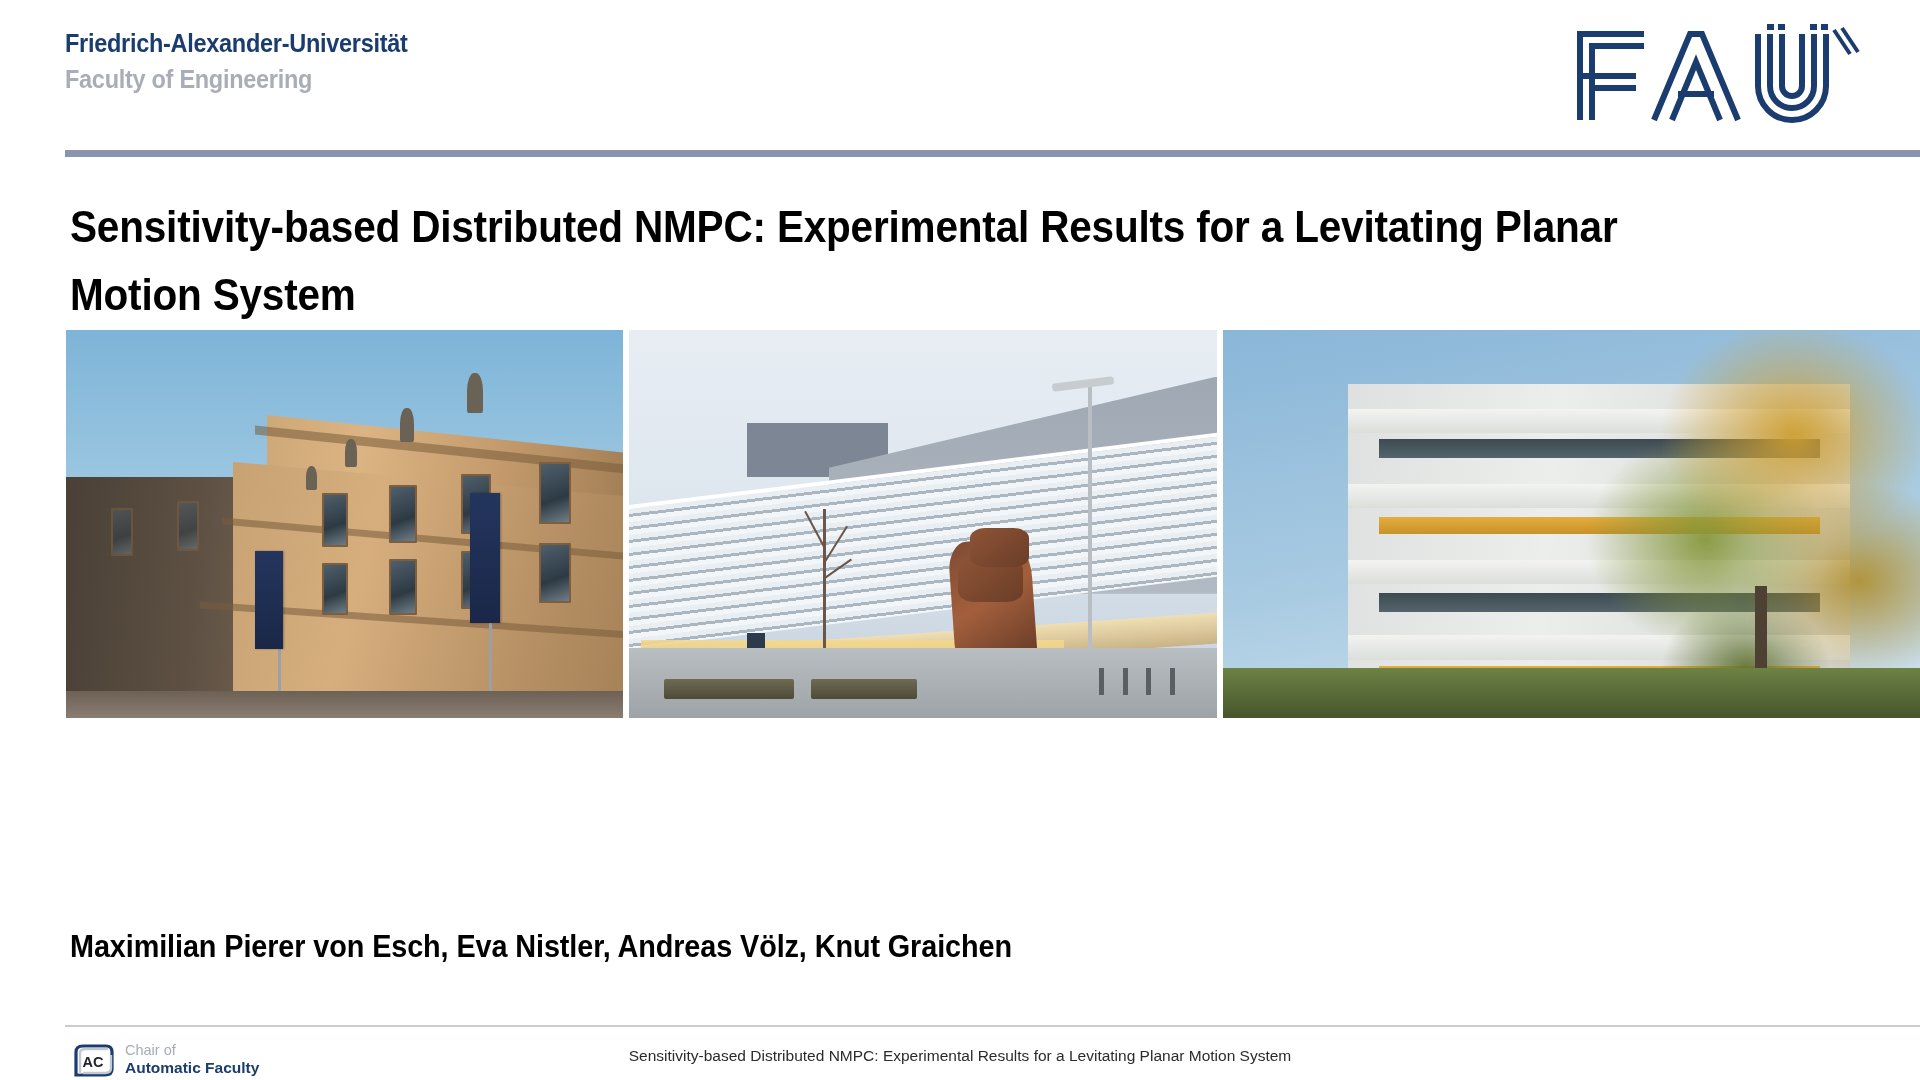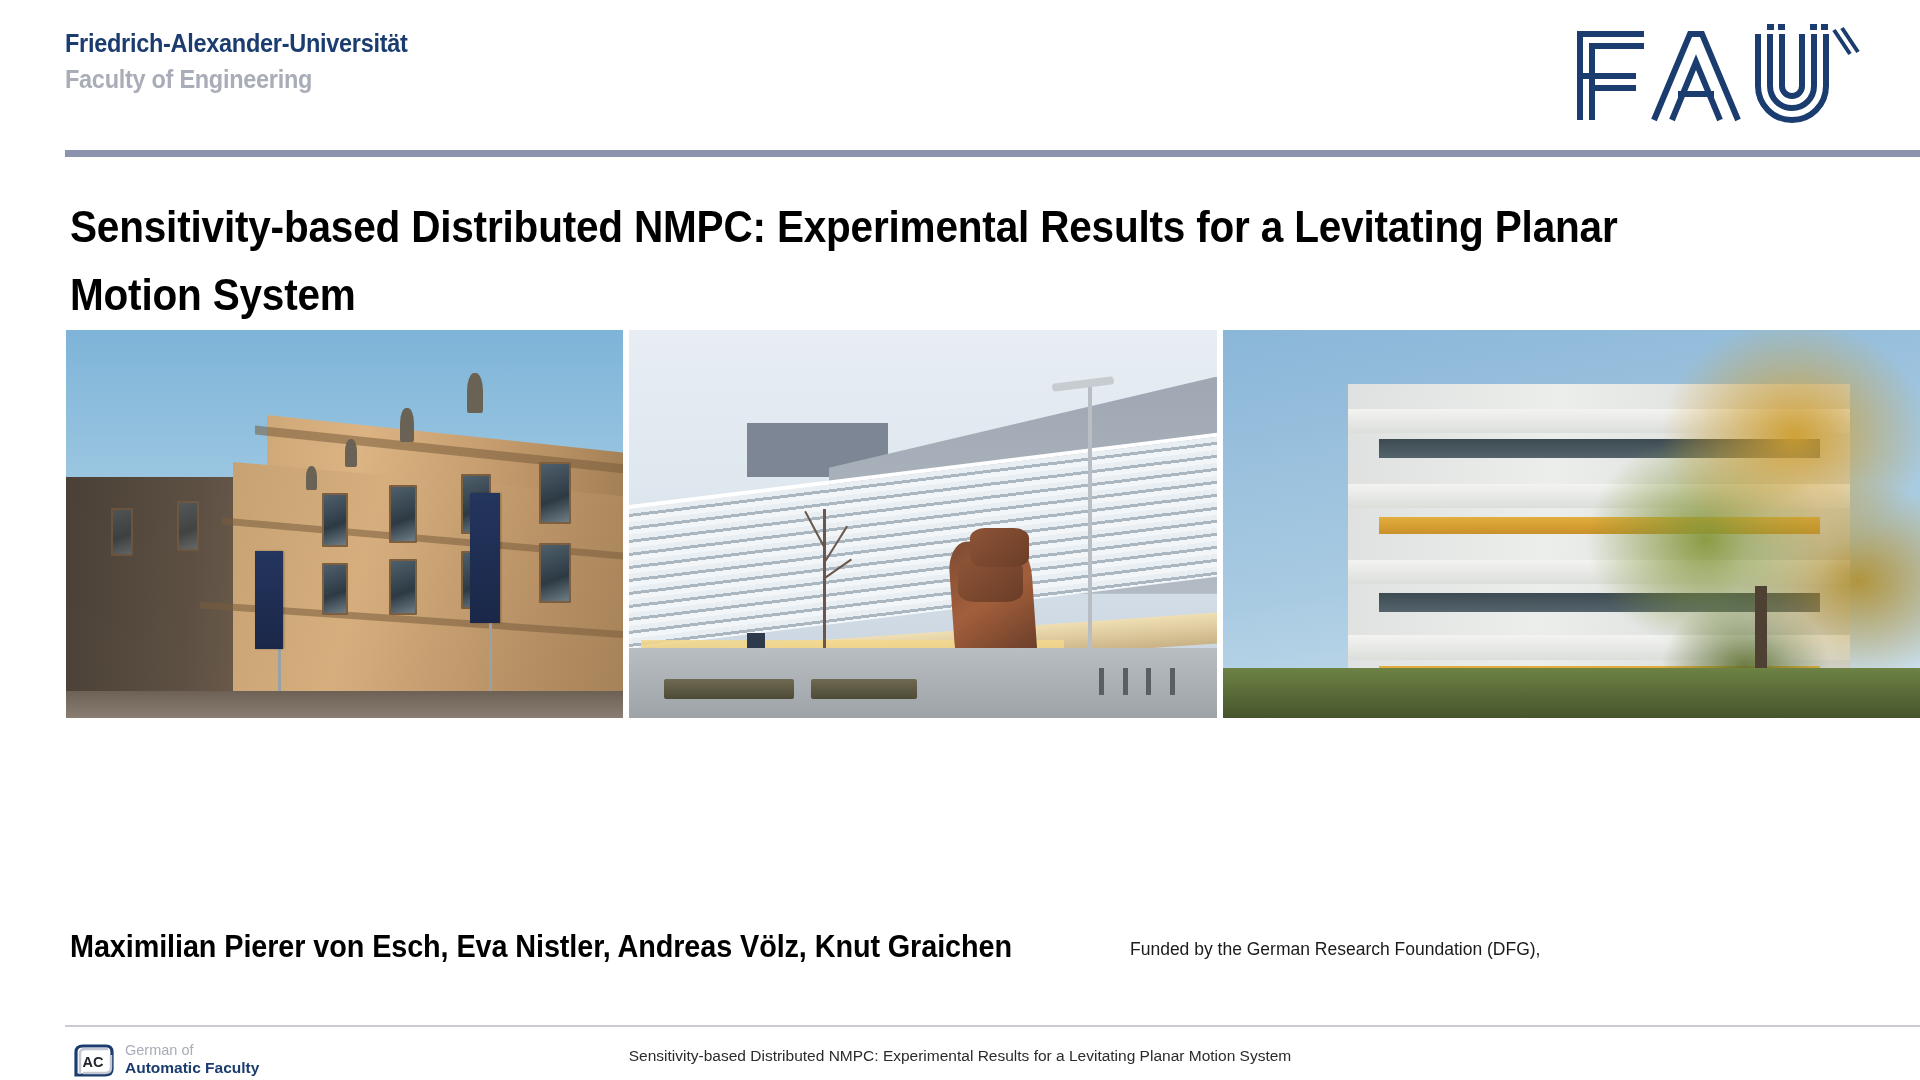--- a/index.html
+++ b/index.html
@@ -272,33 +272,32 @@
     <div class="tree3"></div>
     <div class="trunk3"></div>
     <div class="bush3"></div>
   </div>
 
 </div>
 
 <div id="authors">Maximilian Pierer von Esch, Eva Nistler, Andreas Völz, Knut Graichen</div>
 
 <div id="funding">
-  <div>Funded by the German Research Foundation (DFG),</div>
 </div>
 
 <div id="footer-divider"></div>
 
 <div id="footer-logo">
   <div id="ac-mark" aria-label="AC">
     <svg viewBox="0 0 46 34" xmlns="http://www.w3.org/2000/svg">
       <path d="M6 32 L6 9 Q6 3 13 3 L36 3 Q42 3 42 9 L42 26 Q42 32 35 32 L11 32 Z" fill="none" stroke="#1b3c6e" stroke-width="3.2"></path>
       <path d="M10 31 L10 10 Q10 6 16 6 L38 6" fill="none" stroke="#c3c8d2" stroke-width="2.4"></path>
       <path d="M41 12 L41 25 Q41 30 35 30 L13 30" fill="none" stroke="#c3c8d2" stroke-width="2.4"></path>
       <text x="23" y="24" font-family="Liberation Sans, sans-serif" font-size="14.5" font-weight="bold" fill="#20242c" text-anchor="middle">AC</text>
     </svg>
   </div>
   <div id="chair-text">
-    <div id="chair-of">German of</div>
+    <div id="chair-of">Chair of</div>
     <div id="chair-name">Automatic Faculty</div>
   </div>
 </div>
 
 <div id="footer-title">Sensitivity-based Distributed NMPC: Experimental Results for a Levitating Planar Motion System</div>
 
 </body></html>

